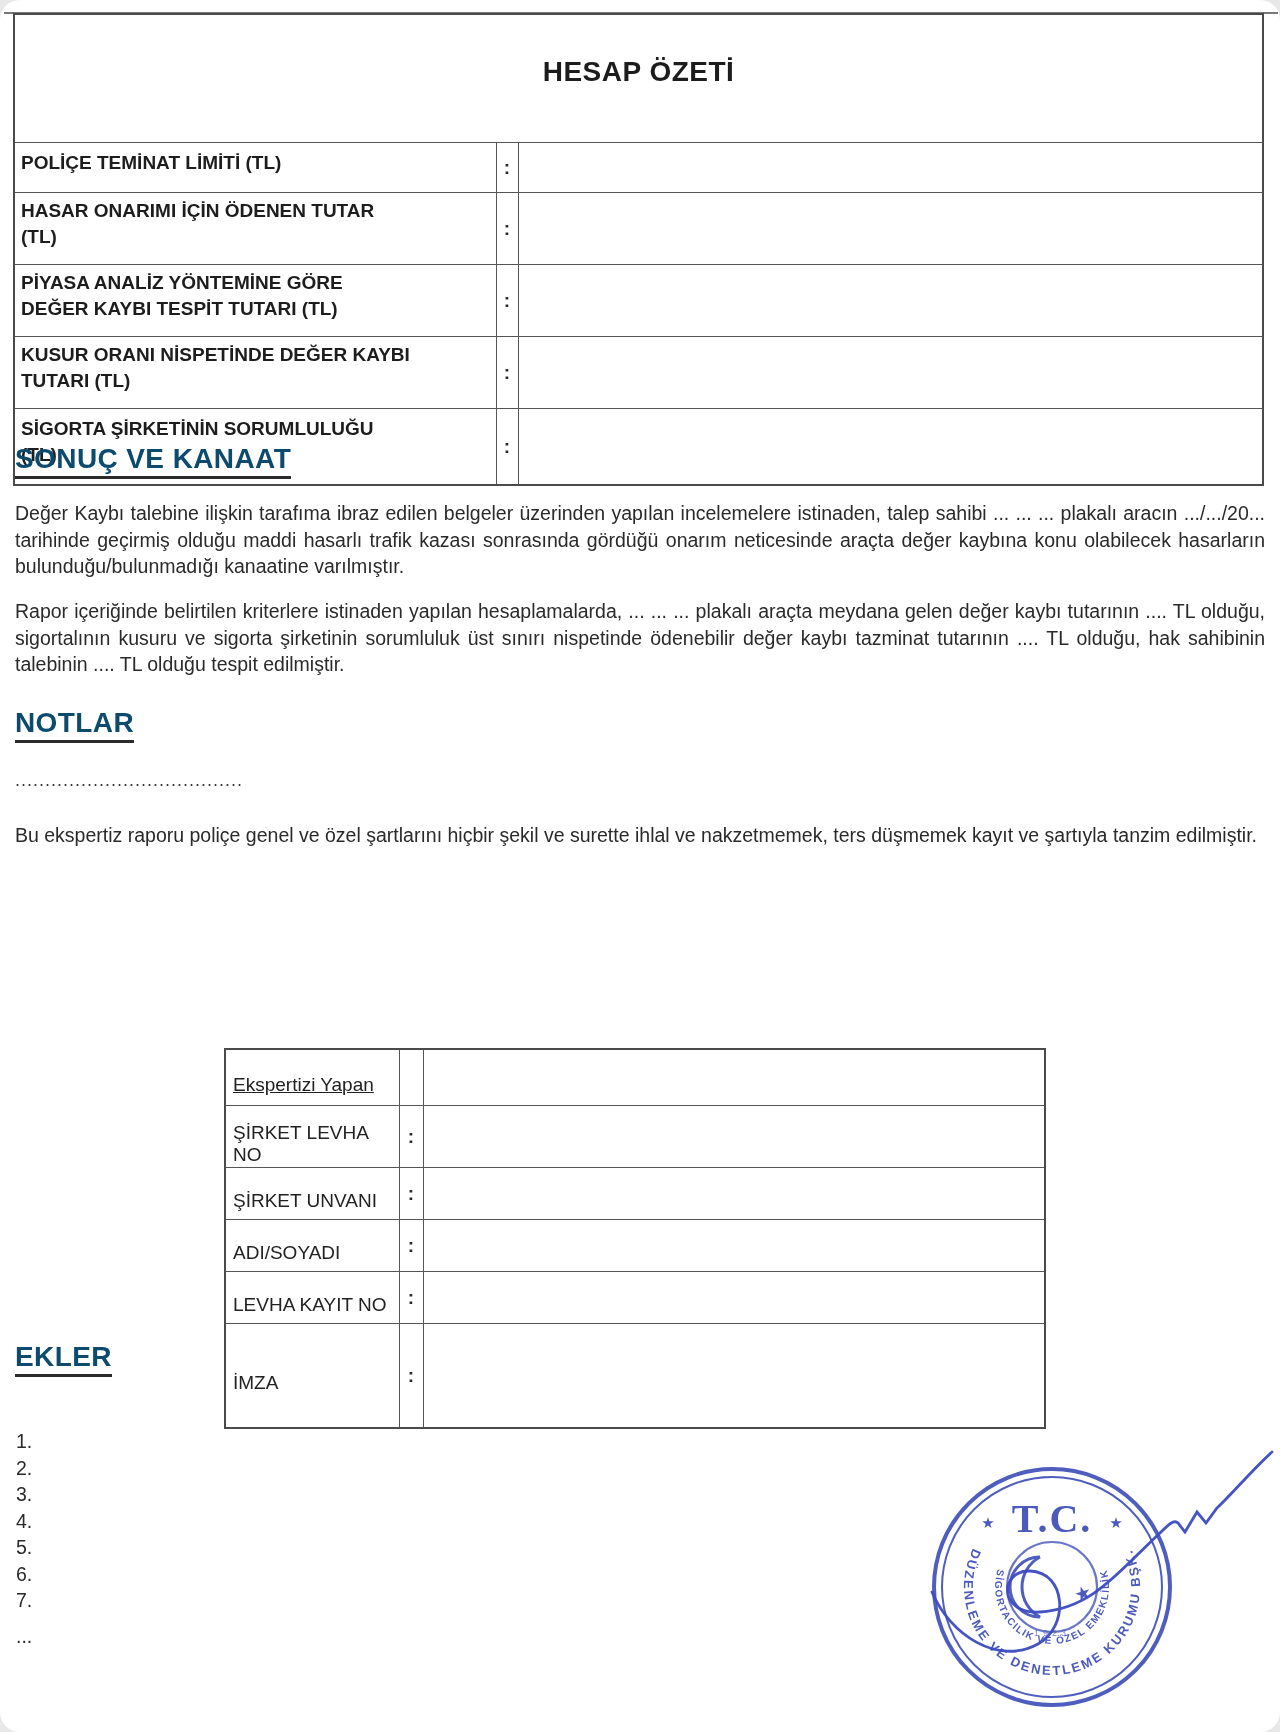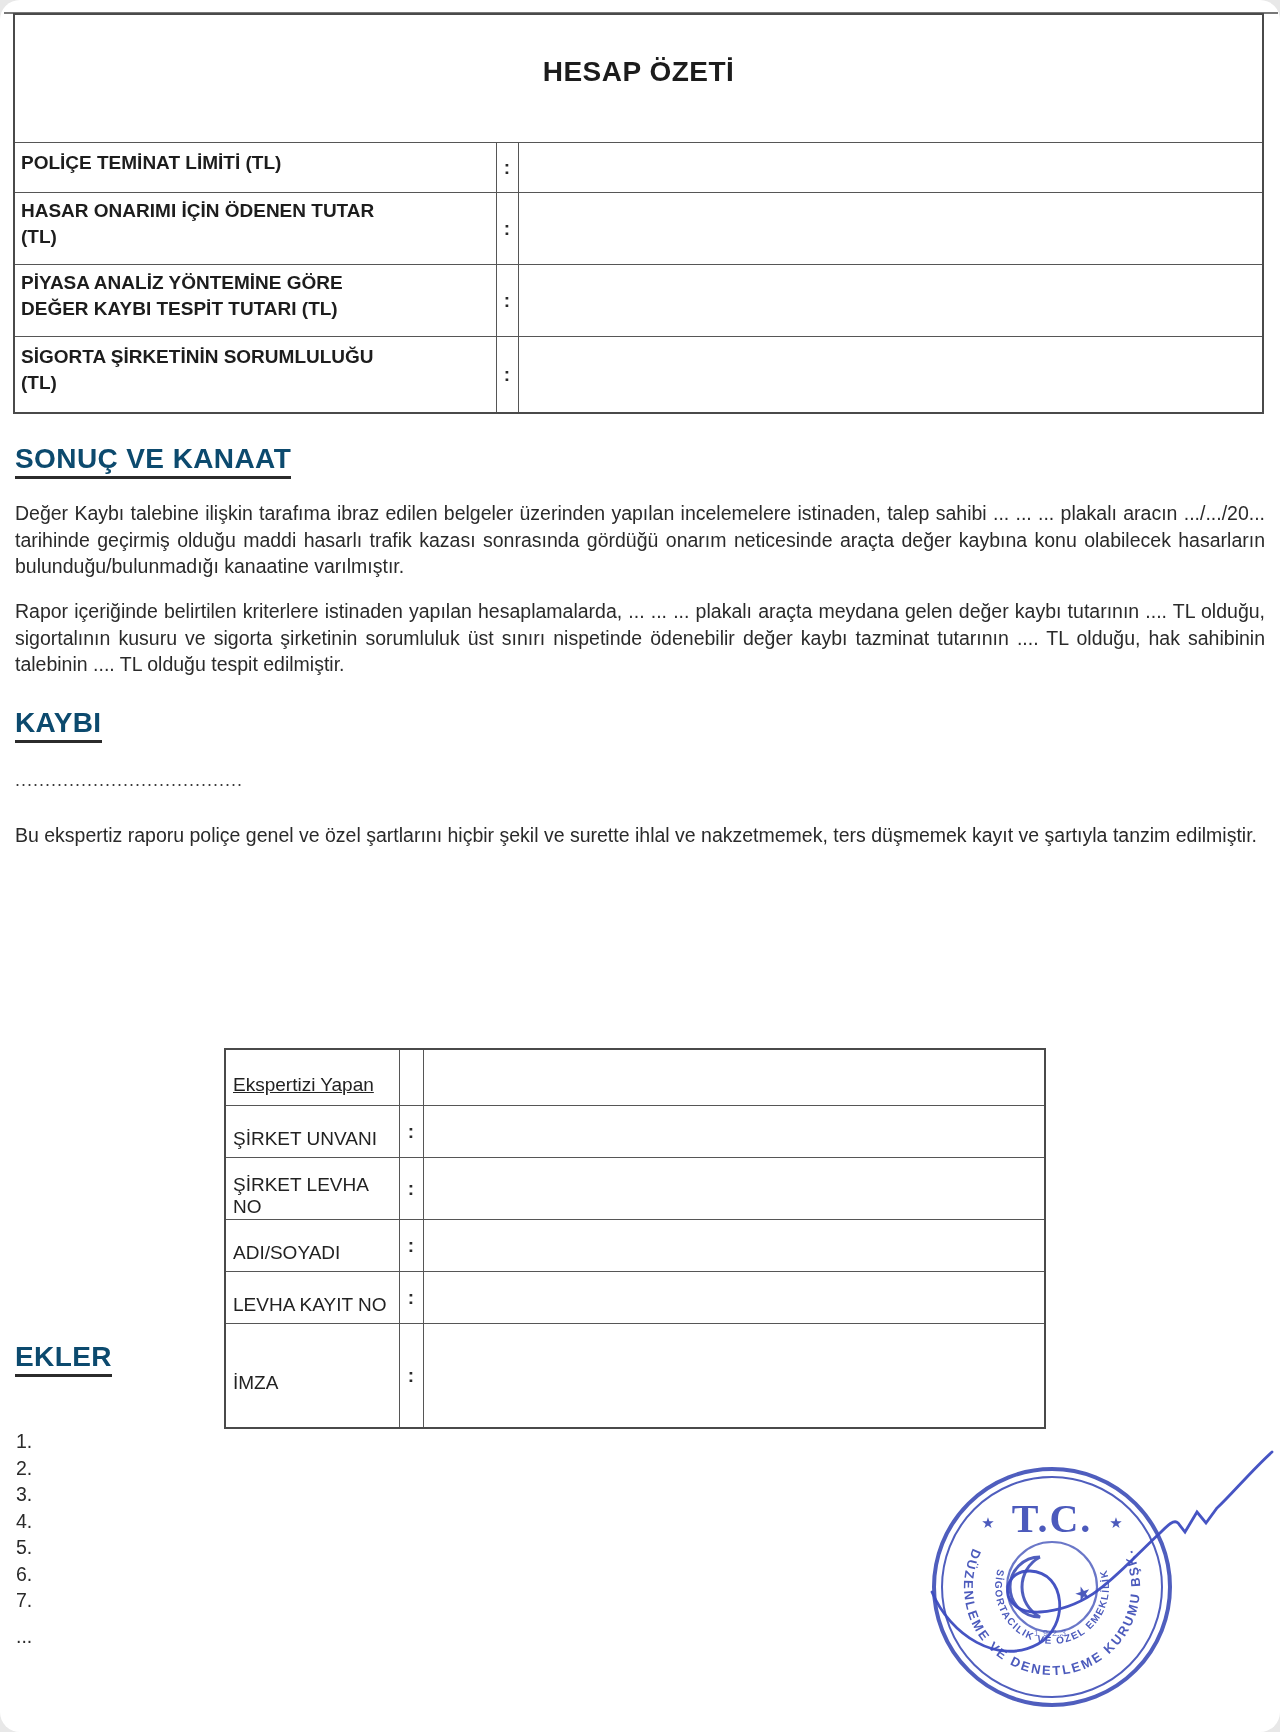--- a/index.html
+++ b/index.html
@@ -86,56 +86,62 @@
 (TL)</td>
       <td class="sep">:</td>
       <td class="val"></td>
     </tr>
     <tr class="r3">
       <td class="lbl">PİYASA ANALİZ YÖNTEMİNE GÖRE
 DEĞER KAYBI TESPİT TUTARI (TL)</td>
       <td class="sep">:</td>
       <td class="val"></td>
     </tr>
+    <tr class="r4">
+      <td class="lbl">KUSUR ORANI NİSPETİNDE DEĞER KAYBI
+TUTARI (TL)</td>
+      <td class="sep">:</td>
+      <td class="val"></td>
+    </tr>
     <tr class="r5">
       <td class="lbl">SİGORTA ŞİRKETİNİN SORUMLULUĞU
 (TL)</td>
       <td class="sep">:</td>
       <td class="val"></td>
     </tr>
   </tbody>
     </table>
 
   <div class="heading" style="left:15px;top:444px;">SONUÇ VE KANAAT</div>
   <div class="para" style="top:500px;">Değer Kaybı talebine ilişkin tarafıma ibraz edilen belgeler üzerinden yapılan incelemelere istinaden, talep sahibi ... ... ... plakalı aracın .../.../20... tarihinde geçirmiş olduğu maddi hasarlı trafik kazası sonrasında gördüğü onarım neticesinde araçta değer kaybına konu olabilecek hasarların bulunduğu/bulunmadığı kanaatine varılmıştır.</div>
   <div class="para" style="top:598px;">Rapor içeriğinde belirtilen kriterlere istinaden yapılan hesaplamalarda, ... ... ... plakalı araçta meydana gelen değer kaybı tutarının .... TL olduğu, sigortalının kusuru ve sigorta şirketinin sorumluluk üst sınırı nispetinde ödenebilir değer kaybı tazminat tutarının .... TL olduğu, hak sahibinin talebinin .... TL olduğu tespit edilmiştir.</div>
 
-  <div class="heading" style="left:15px;top:708px;">KAYBI</div>
+  <div class="heading" style="left:15px;top:708px;">NOTLAR</div>
   <div class="dots" style="top:770px;">......................................</div>
   <div class="para" style="top:822px;">Bu ekspertiz raporu poliçe genel ve özel şartlarını hiçbir şekil ve surette ihlal ve nakzetmemek, ters düşmemek kayıt ve şartıyla tanzim edilmiştir.</div>
 
   <table class="grid expert-table">
     <colgroup>
         <col style="width:174px">
         <col style="width:24px">
         <col>
       </colgroup>
     <tbody>
         <tr class="h">
       <td class="lbl u">Ekspertizi Yapan</td>
       <td class="sep"></td>
       <td class="val"></td>
     </tr>
     <tr class="s">
+      <td class="lbl">ŞİRKET LEVHA NO</td>
+      <td class="sep">:</td>
+      <td class="val"></td>
+    </tr>
+    <tr class="s">
       <td class="lbl">ŞİRKET UNVANI</td>
-      <td class="sep">:</td>
-      <td class="val"></td>
-    </tr>
-    <tr class="s">
-      <td class="lbl">ŞİRKET LEVHA NO</td>
       <td class="sep">:</td>
       <td class="val"></td>
     </tr>
     <tr class="s">
       <td class="lbl">ADI/SOYADI</td>
       <td class="sep">:</td>
       <td class="val"></td>
     </tr>
     <tr class="s">
       <td class="lbl">LEVHA KAYIT NO</td>

